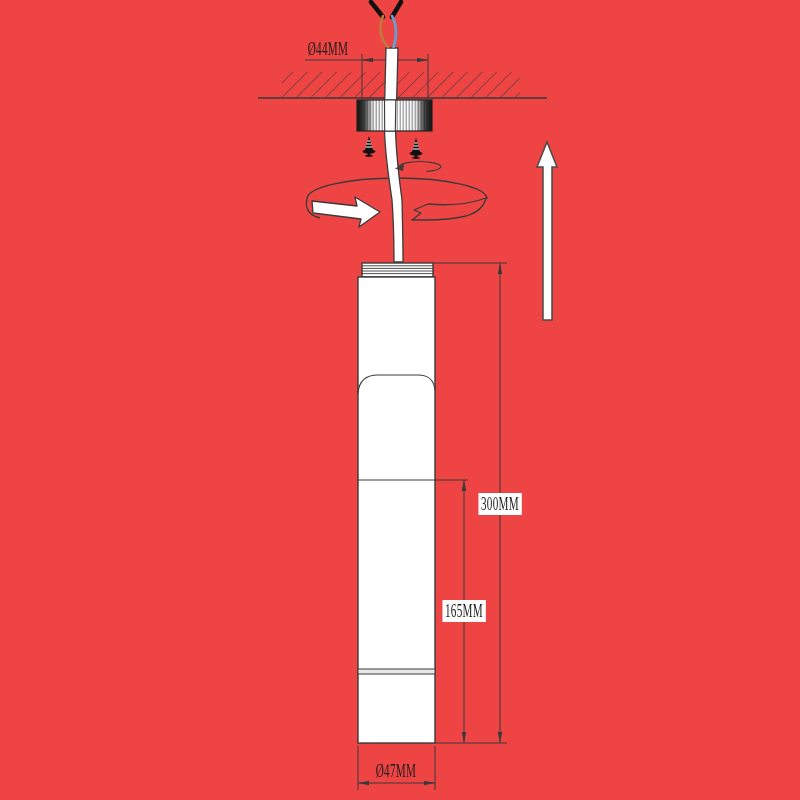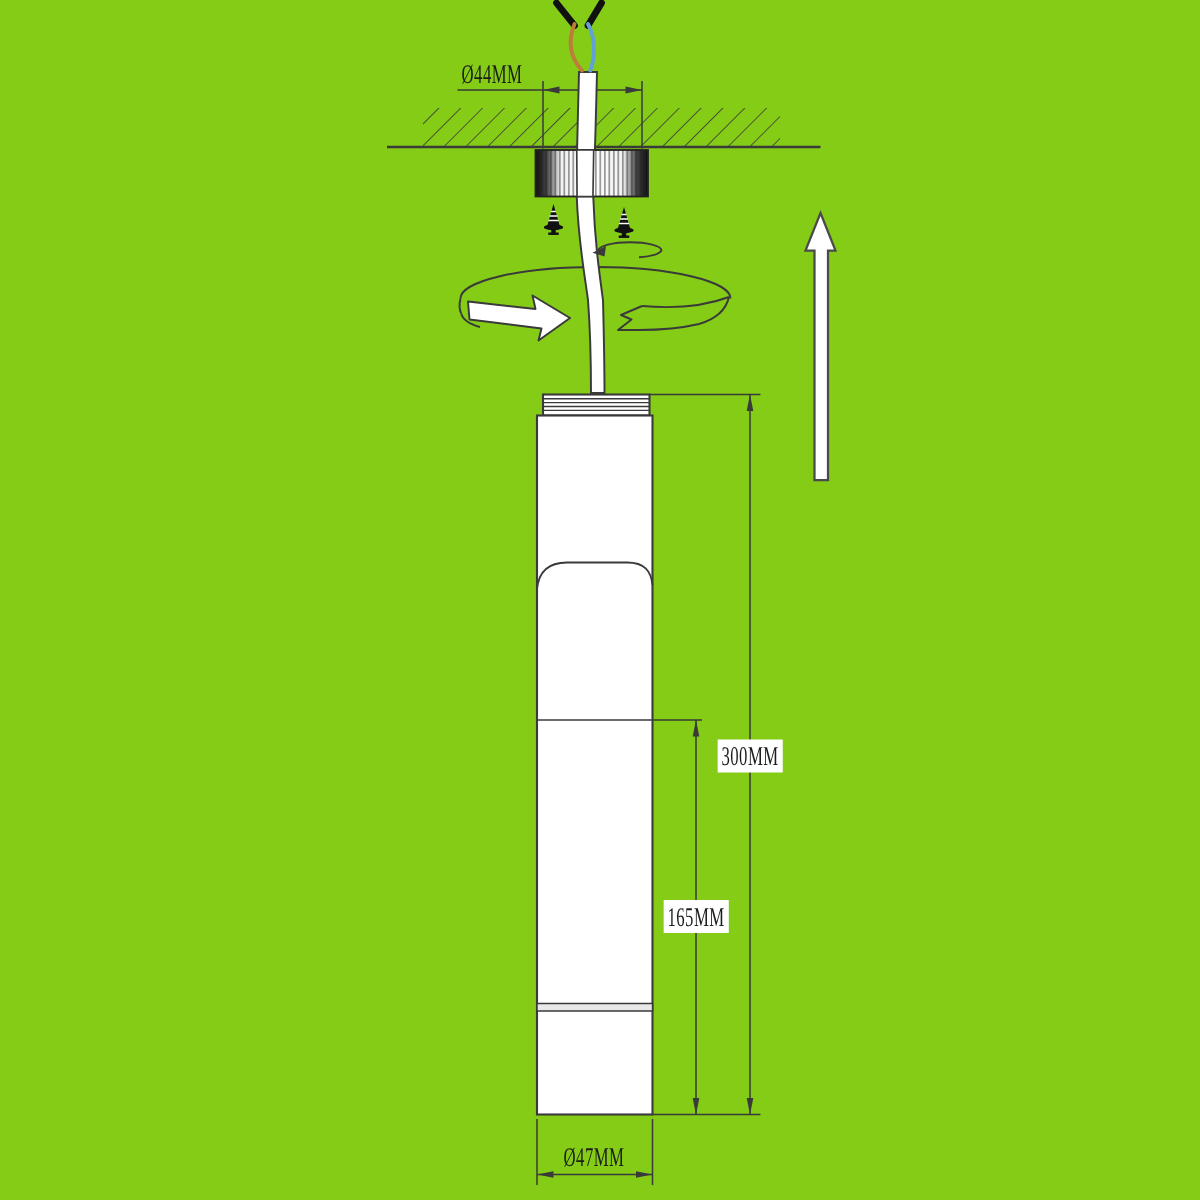--- a/index.html
+++ b/index.html
@@ -1,17 +1,17 @@
 <!DOCTYPE html>
 <html><head>
 <meta charset="utf-8">
 <style>
   html,body{margin:0;padding:0;background:#ffffff;}
   #stage{
-    position:relative;width:800px;height:800px;background:#84cc16;overflow:hidden;
+    position:relative;width:800px;height:800px;background:#ef4444;overflow:hidden;
     font-family:"Liberation Serif", serif;
   }
   #stage svg{position:absolute;left:0;top:0;}
   .dim-label{
     position:absolute;
     font-size:18px;
     color:#1c1c1c;
     white-space:nowrap;
     transform:translate(-50%,-50%) scaleX(0.62);
     letter-spacing:0.5px;

